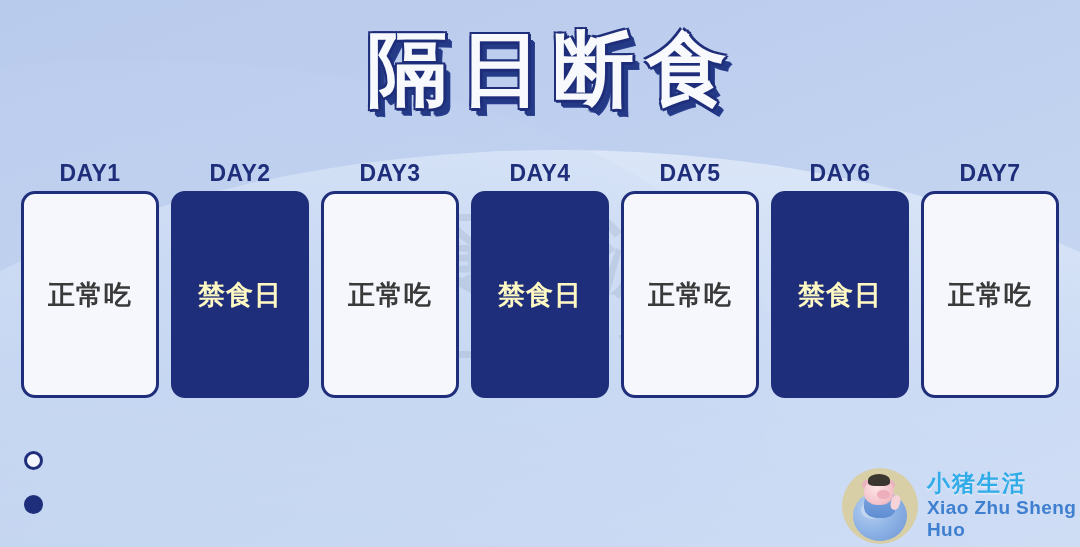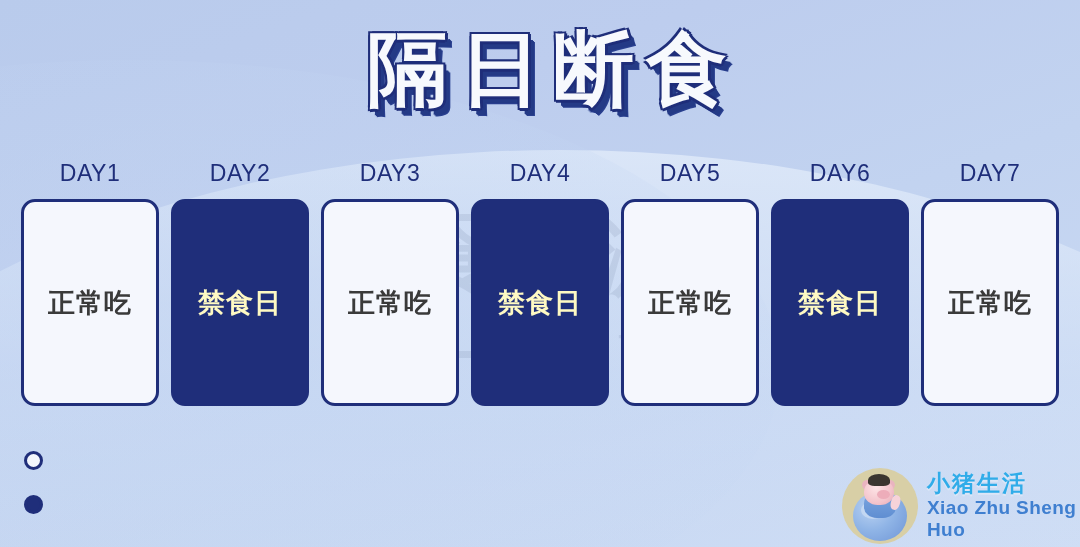--- a/index.html
+++ b/index.html
@@ -116,24 +116,24 @@
     justify-content: space-between;
   }
   .day-col {
     width: 138px;
     display: flex;
     flex-direction: column;
     align-items: center;
   }
   .day-label {
     font-size: 23px;
-    font-weight: 400;
+    font-weight: 700;
     color: #1f2e7a;
     letter-spacing: 0.5px;
-    margin-bottom: 12px;
+    margin-bottom: 4px;
     font-family: "Liberation Sans", "DejaVu Sans", sans-serif;
   }
   .card {
     width: 138px;
     height: 207px;
     border-radius: 14px;
     display: flex;
     align-items: center;
     justify-content: center;
     box-sizing: border-box;

